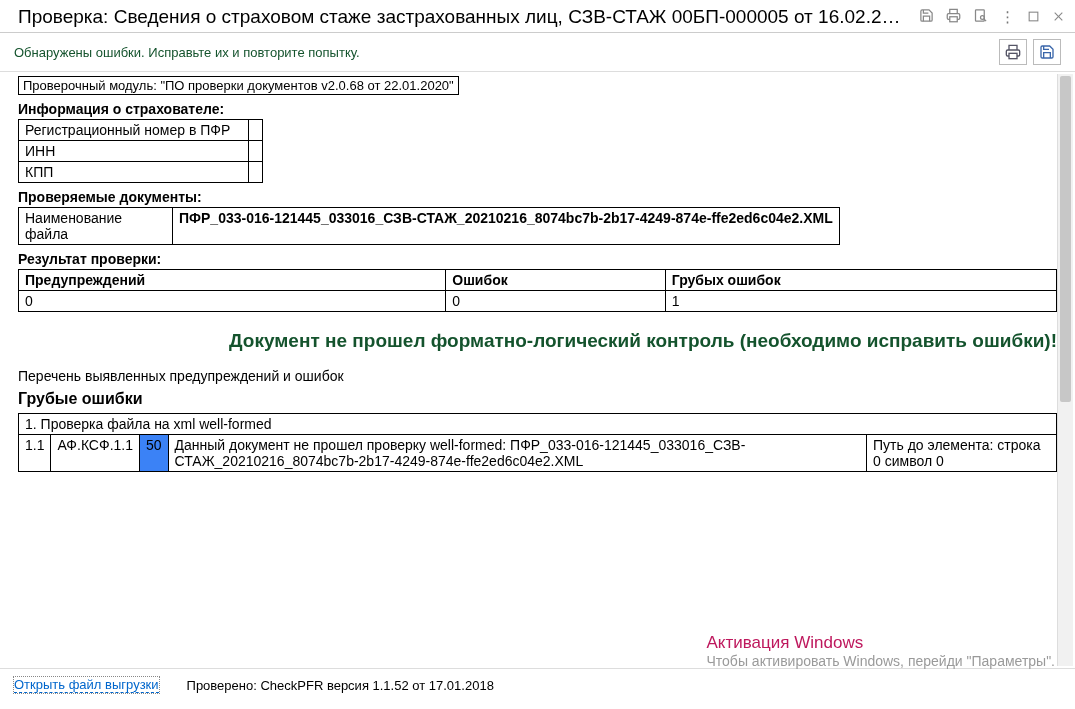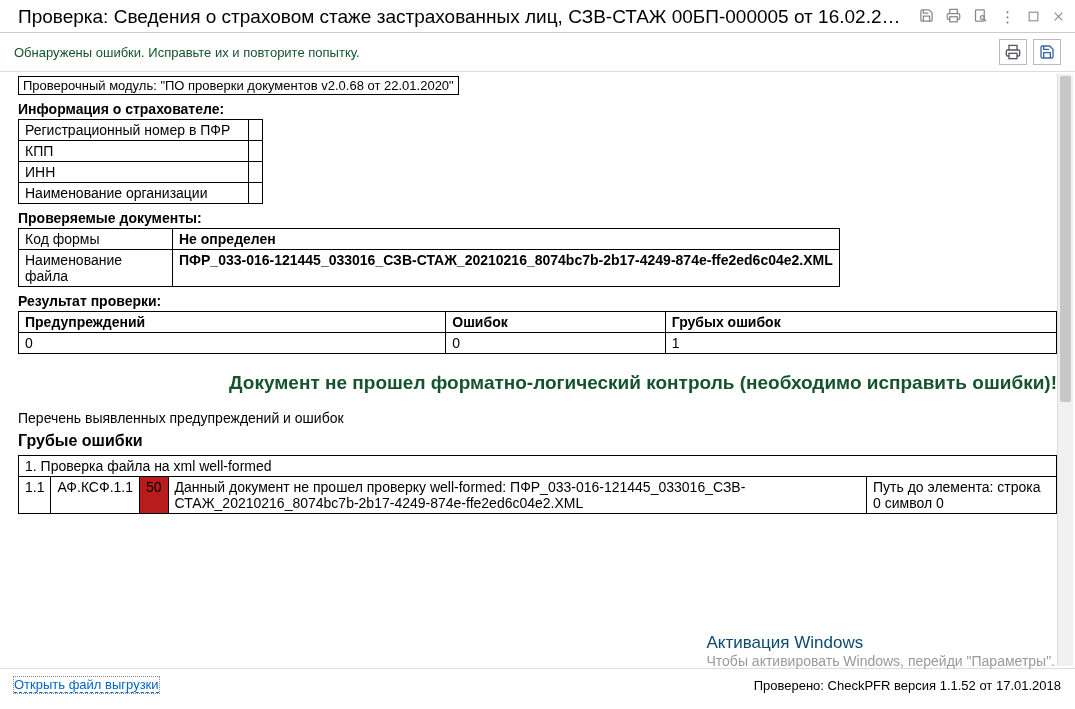--- a/index.html
+++ b/index.html
@@ -92,61 +92,60 @@
     margin: 18px 0 16px 0;
   }
   .subhead { font-size: 14px; margin: 6px 0; }
   .subhead.bold { font-weight: bold; font-size: 16px; margin: 5px 0; }
   .err-table { width: 100%; }
   .err-table th { font-weight: bold; }
   .err-table .col-n { width: 58px; }
   .err-table .col-code { width: 90px; }
   .err-table .col-res { width: 80px; }
   .err-table .col-desc { width: 260px; }
-  .red-cell { background: #b91c1c; text-align: center; }
+  .red-cell { background: #3b82f6; text-align: center; }
   .group-row td { font-size: 14px; }
   .scrollbar {
     position: absolute;
     right: 2px; top: 2px; bottom: 2px;
     width: 16px;
     background: #f1f1f1;
     border-left: 1px solid #ddd;
   }
   .scroll-thumb {
     position: absolute;
     left: 2px; right: 2px;
     top: 2px; height: 55%;
     background: #c7c7c7;
     border-radius: 2px;
   }
   .footer {
     display: flex;
     align-items: center;
     padding: 8px 14px;
     gap: 28px;
-    justify-content: space-between;
   }
   .link {
     color: #0066cc;
     border: 1px dashed #0066cc;
     border-top: none; border-left: none; border-right: none;
     cursor: pointer;
     padding: 0;
     outline: 1px dotted #888;
   }
   .watermark {
     position: absolute;
     right: 20px;
     bottom: 40px;
     color: #9a9a9a;
     font-size: 14px;
     text-align: left;
     pointer-events: none;
   }
-  .watermark .wm-title { font-size: 17px; color: #0c4a6e; }
+  .watermark .wm-title { font-size: 17px; color: #be185d; }
 </style>
 </head>
 <body>
 
 <div class="titlebar">
   <div class="titlebar-title">Проверка: Сведения о страховом стаже застрахованных лиц, СЗВ-СТАЖ 00БП-000005 от 16.02.2…</div>
   <div class="titlebar-icons">
     <span>
       <svg width="15" height="15" viewBox="0 0 24 24" fill="none" stroke="#888" stroke-width="2">
           <path d="M19 21H5a2 2 0 0 1-2-2V5a2 2 0 0 1 2-2h11l5 5v11a2 2 0 0 1-2 2z"></path>
@@ -209,41 +208,33 @@
     <div class="module-line">Проверочный модуль: "ПО проверки документов v2.0.68 от 22.01.2020"</div>
 
     <div class="section-label">Информация о страхователе:</div>
     <table class="bordered insurer-table">
       <tbody>
           <tr>
             <td>Регистрационный номер в ПФР</td>
             <td></td>
           </tr>
       <tr>
+            <td>ИНН</td>
+            <td></td>
+          </tr>
+      <tr>
             <td>КПП</td>
             <td></td>
           </tr>
-      <tr>
-            <td>ИНН</td>
-            <td></td>
-          </tr>
-      <tr>
-            <td>Наименование организации</td>
-            <td></td>
-          </tr>
     </tbody>
       </table>
 
     <div class="section-label">Проверяемые документы:</div>
     <table class="bordered doc-table">
       <tbody>
-          <tr>
-        <td>Код формы</td>
-        <td>Не определен</td>
-      </tr>
       <tr>
         <td>Наименование файла</td>
         <td>ПФР_033-016-121445_033016_СЗВ-СТАЖ_20210216_8074bc7b-2b17-4249-874e-ffe2ed6c04e2.XML</td>
       </tr>
     </tbody>
       </table>
 
     <div class="section-label">Результат проверки:</div>
     <table class="bordered summary-table">
       <tbody>

